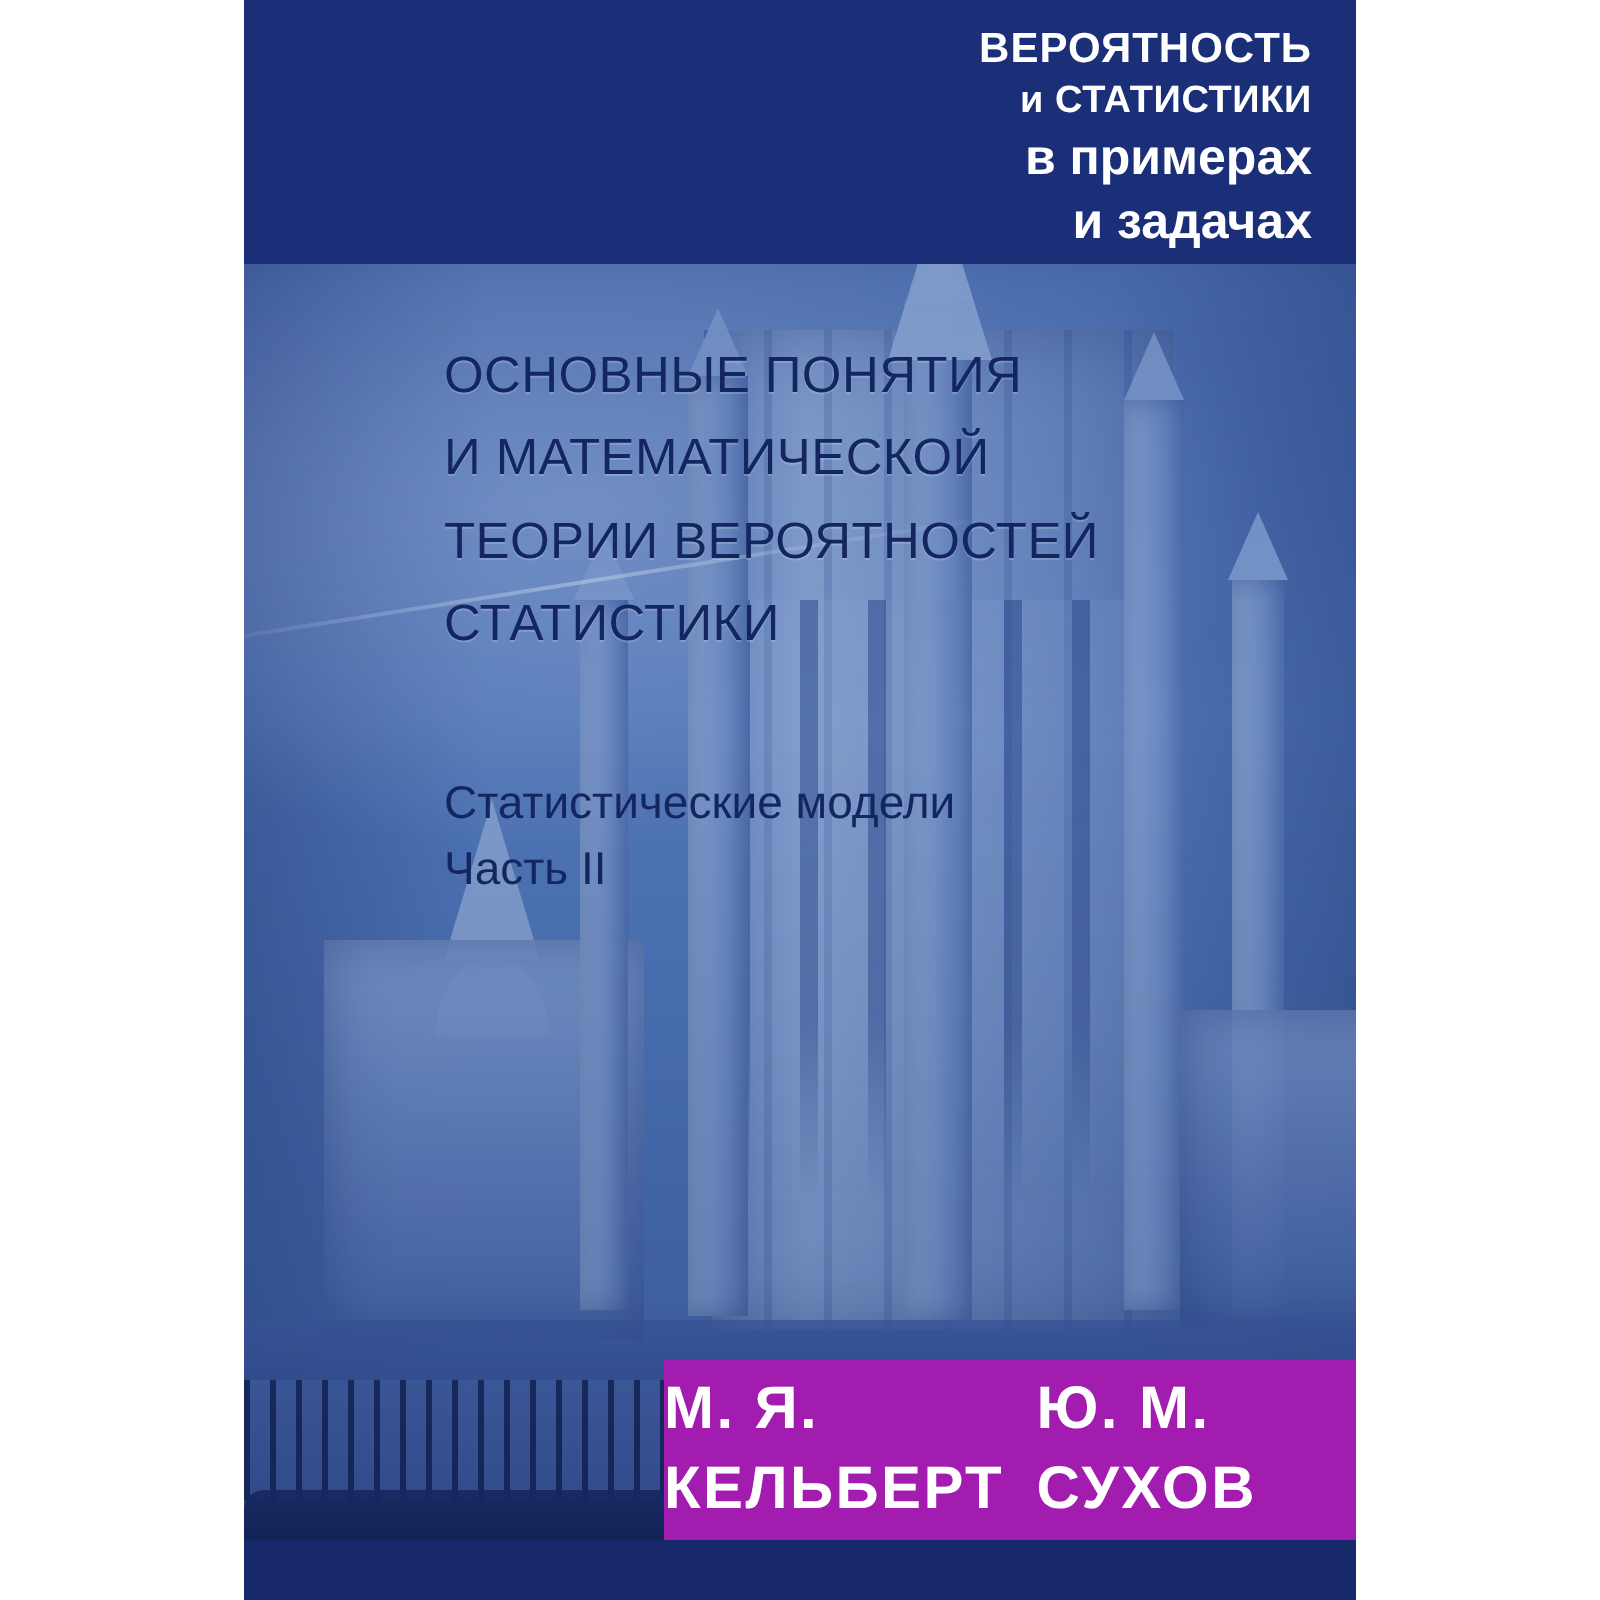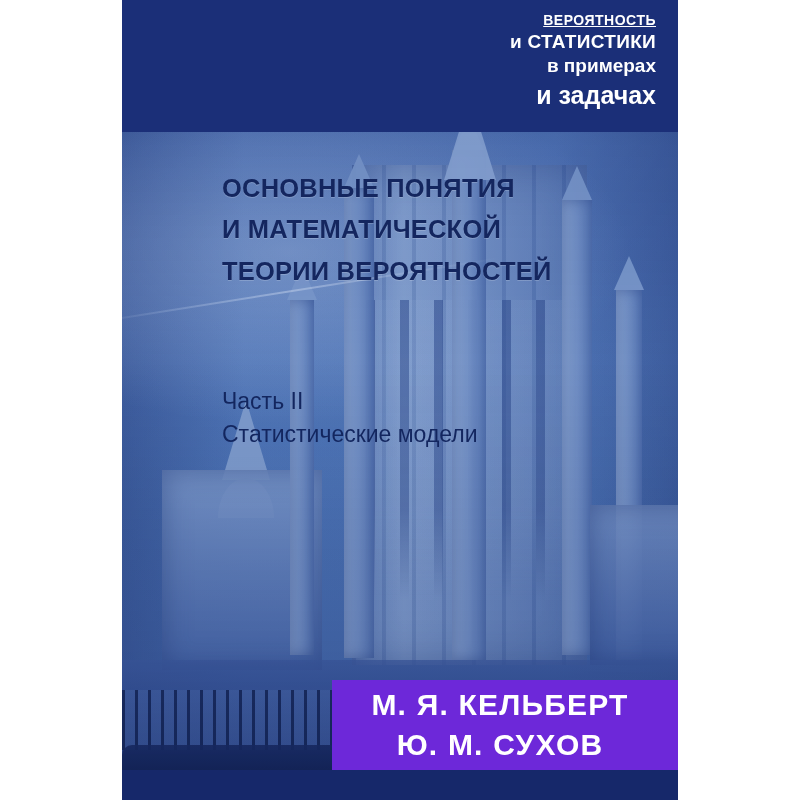--- a/index.html
+++ b/index.html
@@ -238,33 +238,33 @@
   .series-title {
     position: absolute;
     right: 22px;
     top: 12px;
     width: 420px;
     text-align: right;
     color: #ffffff;
     font-weight: bold;
     line-height: 1.28;
   }
-  .series-line1 { font-size: 14px; letter-spacing: 0.5px; text-decoration: underline; }
+  .series-line1 { font-size: 21px; letter-spacing: 0.5px; }
   .series-line2 { font-size: 19px; letter-spacing: 0.3px; }
-  .series-line3 { font-size: 19px; }
+  .series-line3 { font-size: 25px; }
   .series-line4 { font-size: 25px; }
 
   
   .main-title {
     position: absolute;
     left: 100px;
     top: 168px;
     width: 430px;
     color: #14265f;
-    font-weight: bold;
+    font-weight: normal;
     font-size: 25.5px;
     line-height: 1.62;
     letter-spacing: 0.2px;
     text-shadow: 0 1px 0 rgba(255,255,255,0.18);
   }
   .main-title div { white-space: nowrap; }
 
   
   .part-block {
     position: absolute;
@@ -277,23 +277,22 @@
     font-weight: normal;
   }
 
   
   .authors-bar {
     position: absolute;
     left: 210px;
     right: 0;
     top: 680px;
     height: 90px;
-    background: #6d28d9;
+    background: #a21caf;
     display: flex;
-    flex-direction: column;
     justify-content: center;
     align-items: center;
     padding-right: 10px;
     box-sizing: border-box;
   }
   .author-line {
     color: #ffffff;
     font-weight: bold;
     font-size: 30px;
     letter-spacing: 1.2px;
@@ -356,25 +355,26 @@
         <div class="series-line2">и СТАТИСТИКИ</div>
         <div class="series-line3">в примерах</div>
         <div class="series-line4">и задачах</div>
       </div>
     </div>
 
     <div class="main-title">
       <div>ОСНОВНЫЕ ПОНЯТИЯ</div>
       <div>И МАТЕМАТИЧЕСКОЙ</div>
       <div>ТЕОРИИ ВЕРОЯТНОСТЕЙ</div>
+      <div>СТАТИСТИКИ</div>
     </div>
 
     <div class="part-block">
+      <div>Статистические модели</div>
       <div>Часть II</div>
-      <div>Статистические модели</div>
     </div>
 
     <div class="authors-bar">
       <div class="author-line">М. Я. КЕЛЬБЕРТ</div>
       <div class="author-line">Ю. М. СУХОВ</div>
     </div>
 
     <div class="bottom-edge"></div>
 
   </div>

